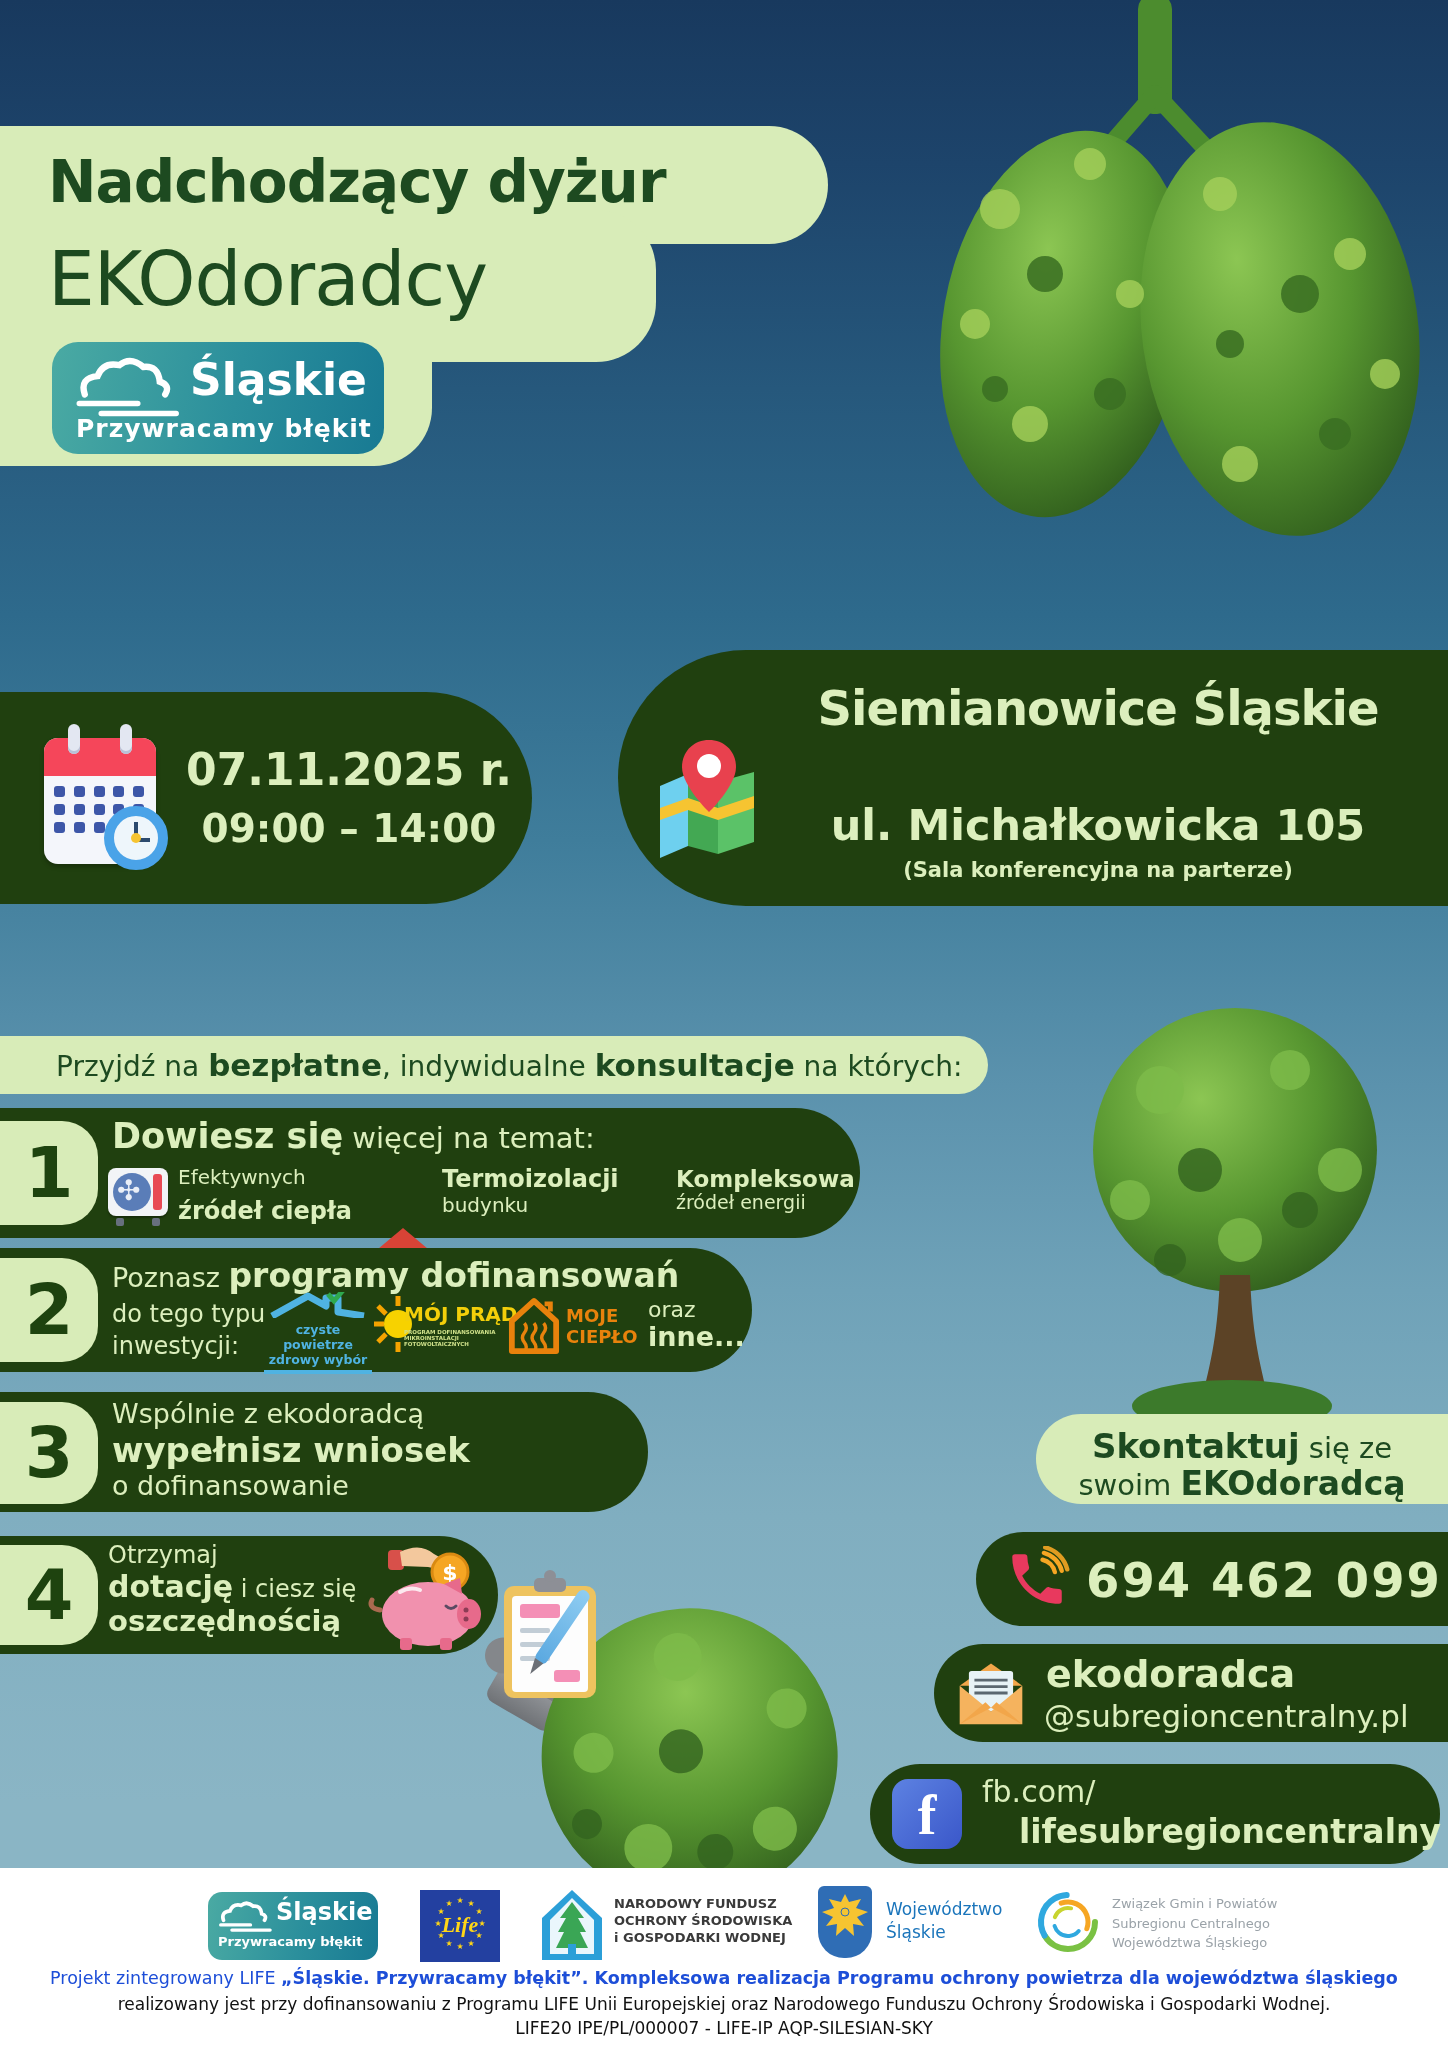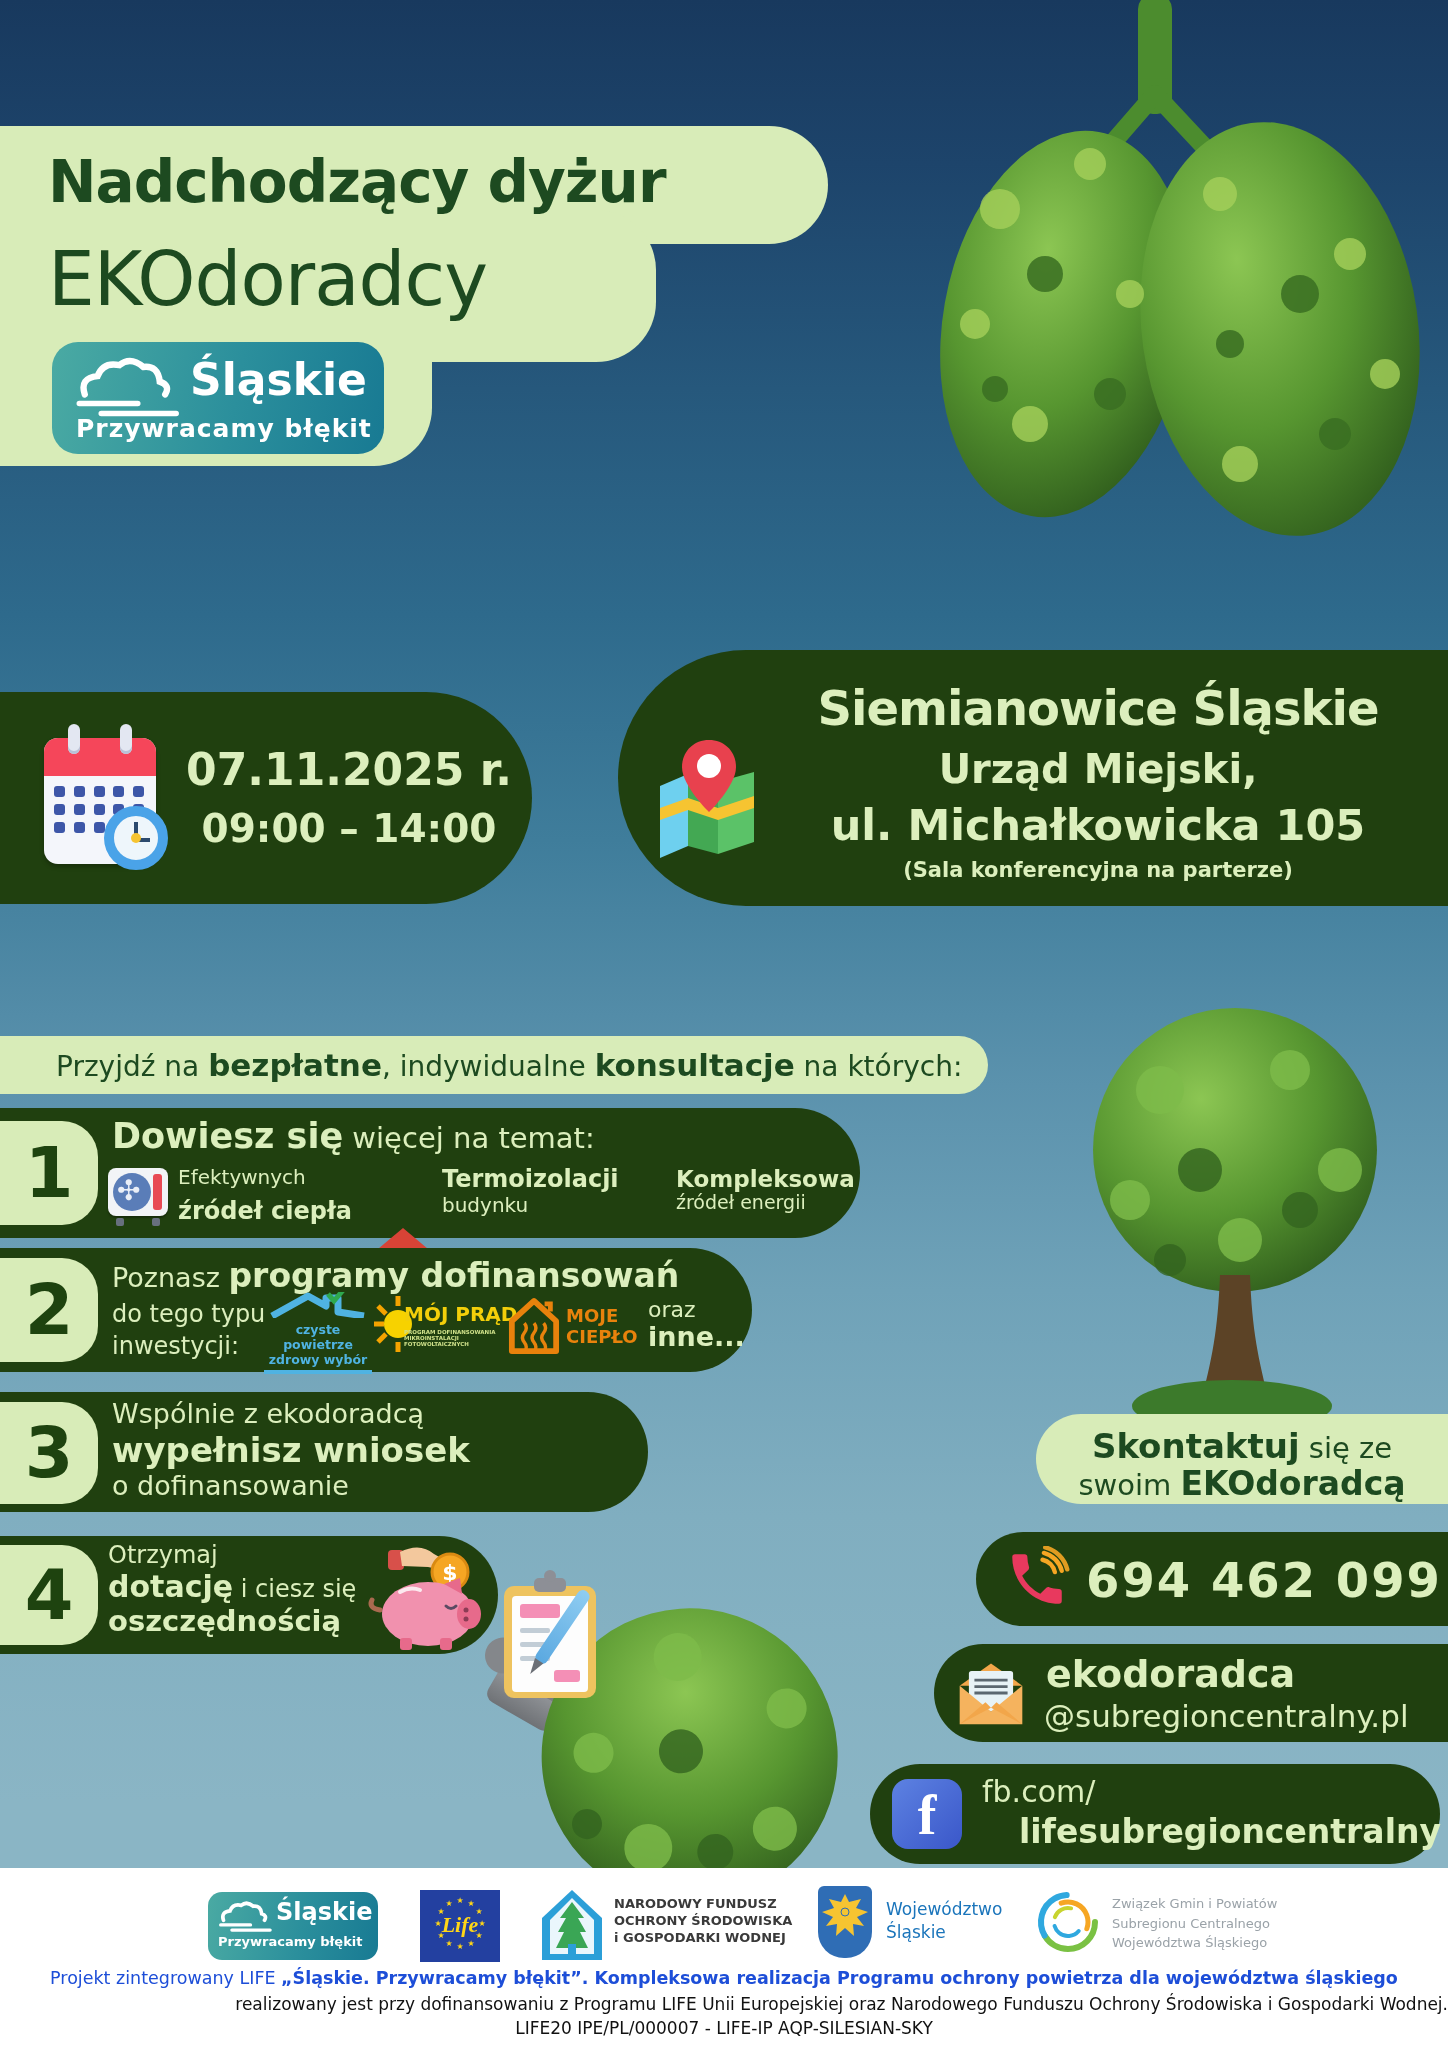--- a/index.html
+++ b/index.html
@@ -204,21 +204,20 @@
   <div class="abs dkpill" style="left:618px;top:650px;width:830px;height:256px;border-radius:128px 0 0 128px;">
     <svg class="abs" style="left:34px;top:88px;" width="110" height="120" viewBox="0 0 110 120">
       <polygon points="8,48 36,36 36,108 8,120" fill="#6ed0ef"></polygon>
       <polygon points="36,36 66,44 66,116 36,108" fill="#43a853"></polygon>
       <polygon points="66,44 102,34 102,104 66,116" fill="#5bc268"></polygon>
       <polygon points="8,70 36,60 66,70 102,58 102,70 66,82 36,72 8,82" fill="#f6c431"></polygon>
       <path d="M57 2 C41 2 30 14 30 29 C30 48 57 74 57 74 C57 74 84 48 84 29 C84 14 73 2 57 2 Z" fill="#e8414e"></path>
       <circle cx="57" cy="28" r="12" fill="#fff"></circle>
     </svg>
     <div class="abs txt-lg" style="left:150px;top:30px;width:660px;text-align:center;font-size:48px;font-weight:800;letter-spacing:-1px;">Siemianowice Śląskie</div>
-    <div class="abs txt-lg" style="left:150px;top:96px;width:660px;text-align:center;font-size:40px;font-weight:700;">Urząd Miejski,</div>
     <div class="abs txt-lg" style="left:150px;top:150px;width:660px;text-align:center;font-size:43px;font-weight:800;">ul. Michałkowicka 105</div>
     <div class="abs txt-lg" style="left:150px;top:208px;width:660px;text-align:center;font-size:21px;font-weight:700;">(Sala konferencyjna na parterze)</div>
   </div>
 
   <div class="abs lg flexc" style="left:0;top:1036px;width:988px;height:58px;border-radius:0 29px 29px 0;padding-left:56px;box-sizing:border-box;">
     <span class="txt-dk" style="font-size:28px;white-space:nowrap;">
       <span>Przyjdź na </span><span class="bold" style="font-size:31px;">bezpłatne</span><span>, indywidualne </span><span class="bold" style="font-size:31px;">konsultacje</span><span> na których:</span>
     </span>
   </div>
 
@@ -476,17 +475,17 @@
     </svg>
     <div style="position:absolute;left:1112px;top:26px;font-size:13px;color:#9aa2a8;line-height:1.5;">
       <div>Związek Gmin i Powiatów</div>
         <div>Subregionu Centralnego</div>
         <div>Województwa Śląskiego</div>
     </div>
 
     <div style="position:absolute;left:0;top:100px;width:100%;text-align:center;font-size:17.5px;color:#1d4ed8;white-space:nowrap;">
       <span>Projekt zintegrowany LIFE </span><span class="foot-bold-line">„Śląskie. Przywracamy błękit”. Kompleksowa realizacja Programu ochrony powietrza dla województwa śląskiego</span>
     </div>
-    <div style="position:absolute;left:0;top:126px;width:100%;text-align:right;font-size:17px;color:#111;">realizowany jest przy dofinansowaniu z Programu LIFE Unii Europejskiej oraz Narodowego Funduszu Ochrony Środowiska i Gospodarki Wodnej.</div>
+    <div style="position:absolute;left:0;top:126px;width:100%;text-align:center;font-size:17px;color:#111;">realizowany jest przy dofinansowaniu z Programu LIFE Unii Europejskiej oraz Narodowego Funduszu Ochrony Środowiska i Gospodarki Wodnej.</div>
     <div style="position:absolute;left:0;top:150px;width:100%;text-align:center;font-size:17px;color:#111;">LIFE20 IPE/PL/000007 - LIFE-IP AQP-SILESIAN-SKY</div>
   </div>
 
 </div>
 
 </body></html>

